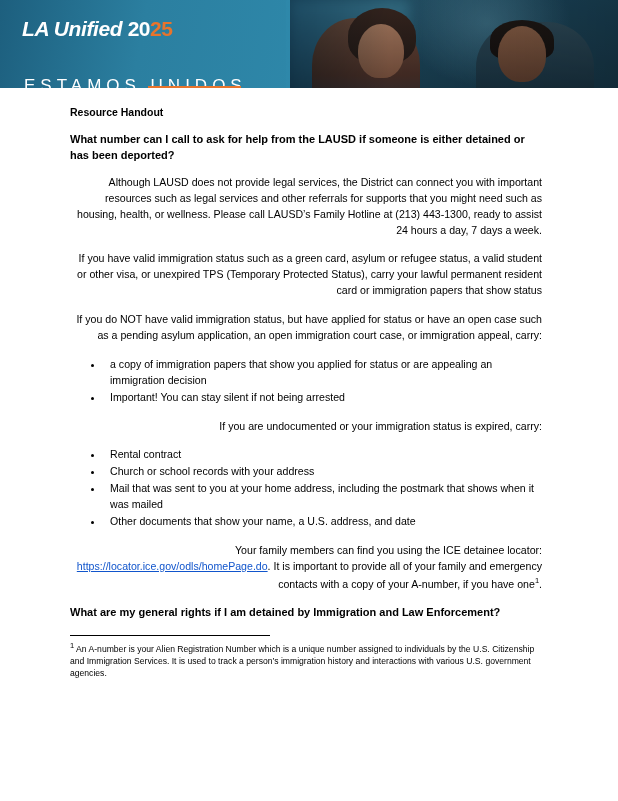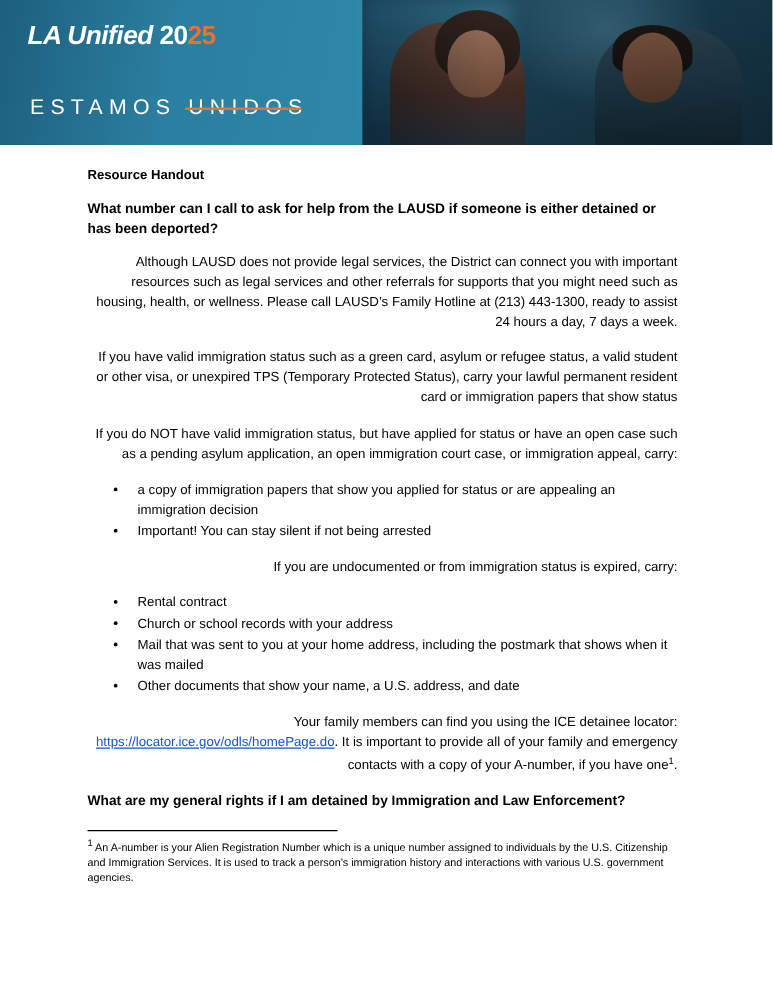--- a/index.html
+++ b/index.html
@@ -13,21 +13,21 @@
     font-family: "Liberation Sans", sans-serif;
     color: #000000;
     overflow: hidden;
     position: relative;
   }
 
   
   .banner {
     position: relative;
     width: 618px;
-    height: 116px;
+    height: 88px;
     overflow: hidden;
     background: #14532d;
   }
   .banner-left {
     position: absolute;
     left: 0; top: 0;
     width: 308px; height: 116px;
     background: linear-gradient(100deg, #1d5f7e 0%, #2b7fa0 45%, #2e88aa 100%);
   }
   .banner-left:after {
@@ -252,21 +252,21 @@
     <div class="a">Although LAUSD does not provide legal services, the District can connect you with important resources such as legal services and other referrals for supports that you might need such as housing, health, or wellness.  Please call LAUSD’s Family Hotline at (213) 443-1300, ready to assist 24 hours a day, 7 days a week.</div>
 
     <div class="a">If you have valid immigration status such as a green card, asylum or refugee status, a valid student or other visa, or unexpired TPS (Temporary Protected Status), carry your lawful permanent resident card or immigration papers that show status</div>
     <div class="a">If you do NOT have valid immigration status, but have applied for status or have an open case such as a pending asylum application, an open immigration court case, or immigration appeal, carry:</div>
 
     <ul class="bullets">
       <li>a copy of immigration papers that show you applied for status or are appealing an immigration decision</li>
       <li>Important! You can stay silent if not being arrested</li>
     </ul>
 
-    <div class="a">If you are undocumented or from immigration status is expired, carry:</div>
+    <div class="a">If you are undocumented or your immigration status is expired, carry:</div>
 
     <ul class="bullets">
       <li>Rental contract</li>
       <li>Church or school records with your address</li>
       <li>Mail that was sent to you at your home address, including the postmark that shows when it was mailed</li>
       <li>Other documents that show your name, a U.S. address, and date</li>
     </ul>
 
     <div class="a">
       <span>Your family members can find you using the ICE detainee locator:</span>

